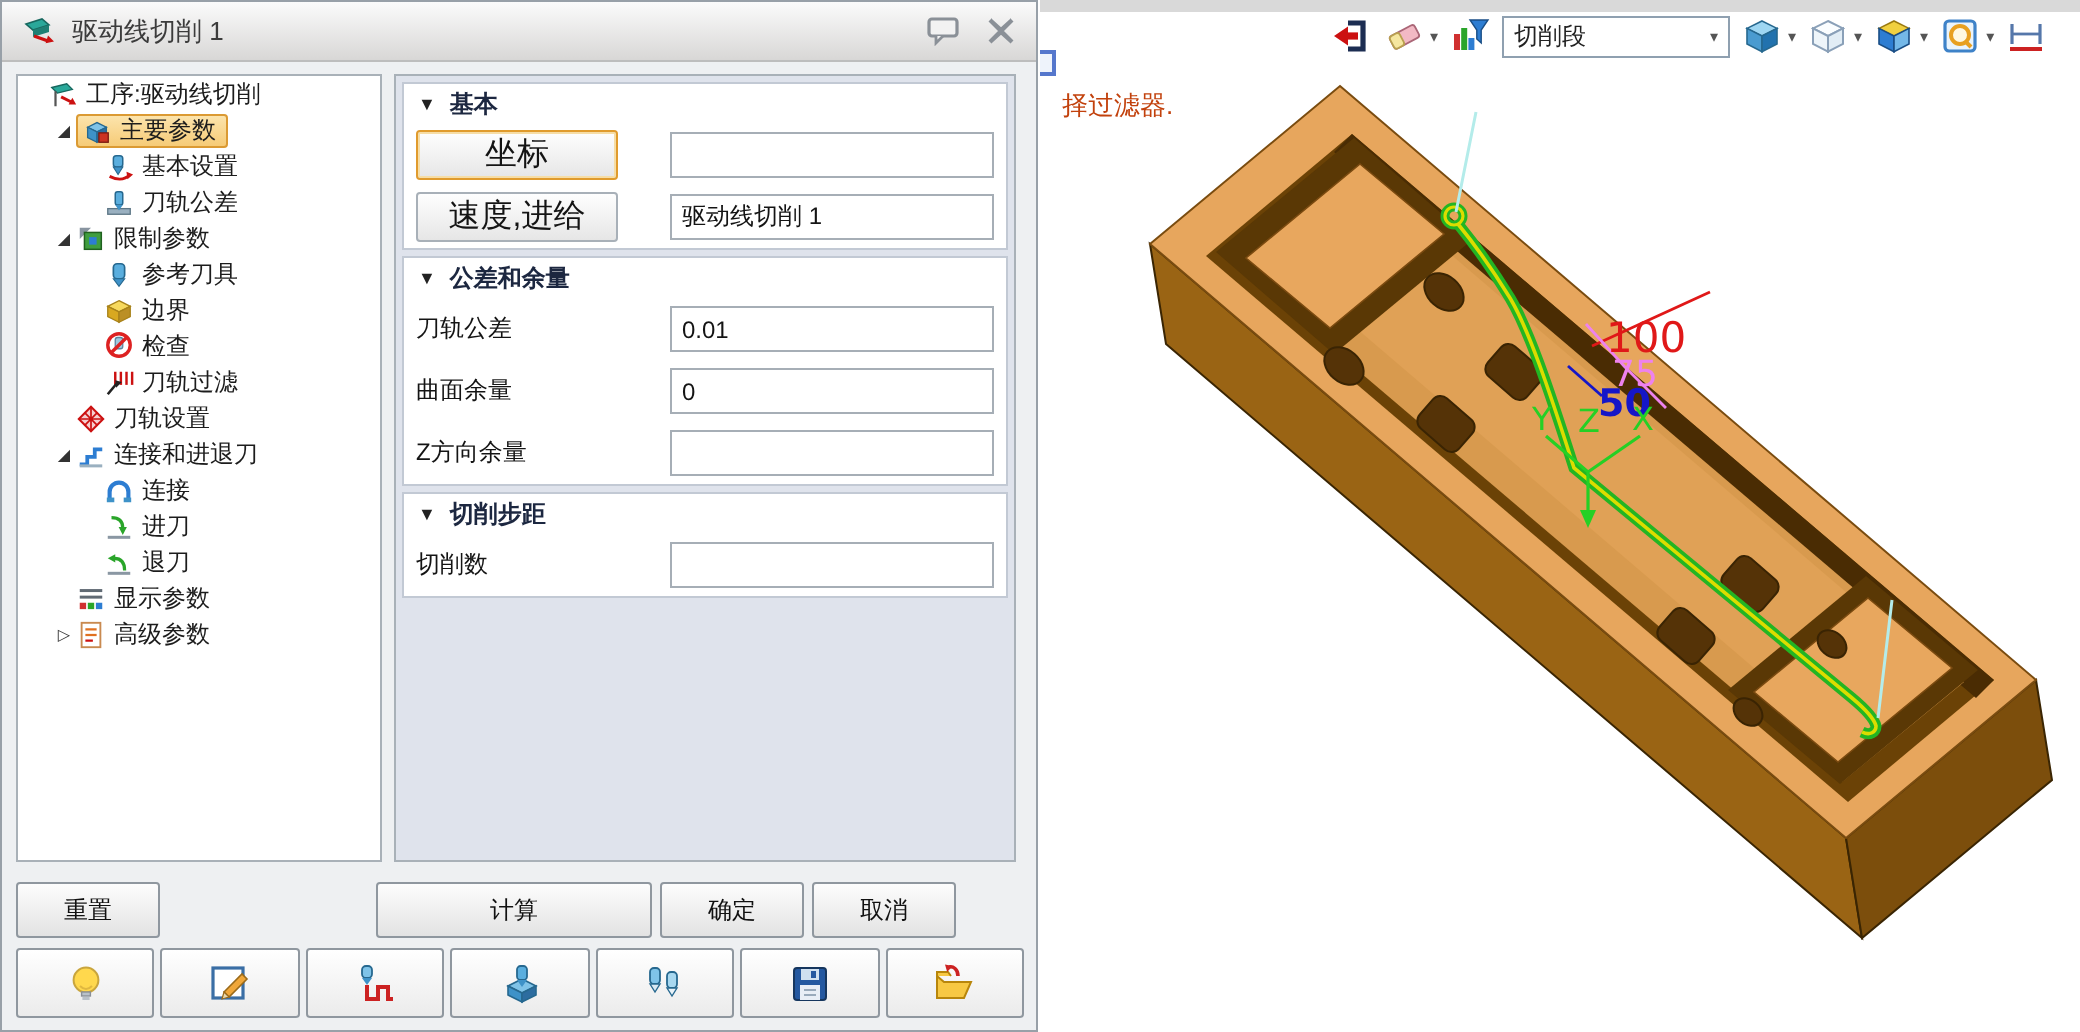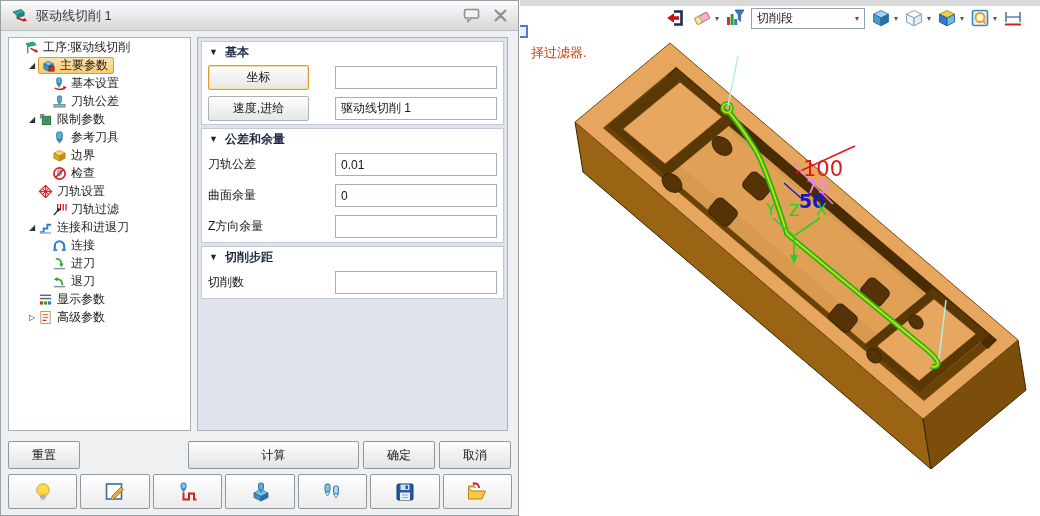--- a/index.html
+++ b/index.html
@@ -18,21 +18,21 @@
   .tr-ic { width:16px; height:15px; flex:none; display:flex; align-items:center; }
   .tr-label { padding:0 3px; }
   .tr-sel { display:flex; align-items:center; height:17px; background:linear-gradient(#fce4ac,#f6cb77); border:1px solid #db9a33; border-radius:2px; padding:0 2px; }
 
   .params { position:absolute; left:196px; top:36px; width:311px; height:394px; background:#dfe3ec; border:1px solid #a9b1b8; padding:3px; }
   .group { background:#fff; border:1px solid #c2c9d4; margin-bottom:3px; }
   .ghead { height:20px; display:flex; align-items:center; font-size:12px; font-weight:bold; color:#1c2740; padding:0 7px; }
   .gtri { font-size:9px; margin-right:7px; color:#222; }
   .grow { display:flex; align-items:center; justify-content:space-between; height:31px; padding:0 6px; }
   .glabel { font-size:12px; color:#141414; }
-  .gbtn { width:101px; height:25px; font-size:12px; color:#141414; border:1px solid #a8b0b8; border-radius:2px; background:linear-gradient(#fefefe,#e6e6e6); cursor:pointer; }
+  .gbtn { width:101px; height:25px; font-size:16px; color:#141414; border:1px solid #a8b0b8; border-radius:2px; background:linear-gradient(#fefefe,#e6e6e6); cursor:pointer; }
   .gbtn.focus { border:1px solid #e09b2d; box-shadow:inset 0 0 0 1px #f6dda6; }
   .ginput { width:162px; height:23px; border:1px solid #a6aeb6; font-size:12px; padding:0 5px; background:#fff; color:#141414; }
 
   .footer { position:absolute; left:7px; top:440px; width:504px; display:flex; }
   .fbtn { height:28px; border:1px solid #8f979f; background:linear-gradient(#fdfdfd,#e3e3e3); font-size:12px; color:#111; border-radius:2px; cursor:pointer; }
   .iconrow { position:absolute; left:7px; top:473px; width:504px; display:flex; gap:3px; }
   .ibtn { flex:1; height:35px; border:1px solid #8f979f; background:linear-gradient(#ffffff,#ebebeb); display:flex; align-items:center; justify-content:center; border-radius:2px; cursor:pointer; }
 
   
   .viewport { position:absolute; left:520px; top:0; width:520px; height:516px; background:#fff; overflow:hidden; }
@@ -180,45 +180,31 @@
                   <polygon points="2,5.5 8,8.5 8,14 2,11" fill="#d8a820" stroke="#a8821a" stroke-width="0.7"></polygon>
                   <polygon points="14,5.5 8,8.5 8,14 14,11" fill="#bb8f25" stroke="#a8821a" stroke-width="0.7"></polygon>
                 </svg>
               </span>
             </span>
             <span class="tr-label">边界</span>
           </span>
         </div>
         <div class="tree-row" style="padding-left: 31px;">
           <span class="tr-arrow"></span>
-          <span style="display: flex; align-items: center;">
+          <span style="display: flex; ">
             <span class="tr-ic">
               <span style="display: flex; align-items: center;">
                 <svg width="15" height="15" viewBox="0 0 16 16">
                   <rect x="6" y="4" width="4" height="6" rx="1.2" fill="#9fc8de" stroke="#5d86a0" stroke-width="0.7"></rect>
                   <circle cx="8" cy="8" r="6" stroke="#d22" stroke-width="1.8" fill="none"></circle>
                   <line x1="3.7" y1="12.3" x2="12.3" y2="3.7" stroke="#d22" stroke-width="1.8"></line>
                 </svg>
               </span>
             </span>
             <span class="tr-label">检查</span>
-          </span>
-        </div>
-        <div class="tree-row" style="padding-left: 17px;">
-          <span class="tr-arrow"></span>
-          <span style="display: flex; align-items: center;">
-            <span class="tr-ic">
-              <span style="display: flex; align-items: center;">
-                <svg width="15" height="15" viewBox="0 0 16 16">
-                  <polygon points="8,1.5 14.5,8 8,14.5 1.5,8" fill="#f6cfd0" stroke="#c11" stroke-width="1.1"></polygon>
-                  <path d="M4.5,4.5 L11.5,11.5 M11.5,4.5 L4.5,11.5 M8,1.5 L8,14.5 M1.5,8 L14.5,8" stroke="#c11" stroke-width="0.9"></path>
-                </svg>
-              </span>
-            </span>
-            <span class="tr-label">刀轨设置</span>
           </span>
         </div>
         <div class="tree-row" style="padding-left: 31px;">
           <span class="tr-arrow"></span>
           <span style="display: flex; align-items: center;">
             <span class="tr-ic">
               <span style="display: flex; align-items: center;">
                 <svg width="15" height="15" viewBox="0 0 16 16">
                   <g stroke="#c11" stroke-width="1.3">
                     <line x1="6" y1="2" x2="6" y2="9"></line>
@@ -228,20 +214,34 @@
                   </g>
                   <path d="M2 14 L7 8" stroke="#222" stroke-width="1.4"></path>
                   <polygon points="6,6.5 9.5,7.5 6.5,10.5" fill="#222"></polygon>
                 </svg>
               </span>
             </span>
             <span class="tr-label">刀轨过滤</span>
           </span>
         </div>
         <div class="tree-row" style="padding-left: 17px;">
+          <span class="tr-arrow"></span>
+          <span style="display: flex; align-items: center;">
+            <span class="tr-ic">
+              <span style="display: flex; align-items: center;">
+                <svg width="15" height="15" viewBox="0 0 16 16">
+                  <polygon points="8,1.5 14.5,8 8,14.5 1.5,8" fill="#f6cfd0" stroke="#c11" stroke-width="1.1"></polygon>
+                  <path d="M4.5,4.5 L11.5,11.5 M11.5,4.5 L4.5,11.5 M8,1.5 L8,14.5 M1.5,8 L14.5,8" stroke="#c11" stroke-width="0.9"></path>
+                </svg>
+              </span>
+            </span>
+            <span class="tr-label">刀轨设置</span>
+          </span>
+        </div>
+        <div class="tree-row" style="padding-left: 17px;">
           <span class="tr-arrow">◢</span>
           <span style="display: flex; align-items: center; font-family: Liberation Mono, monospace;">
             <span class="tr-ic">
               <span style="display: flex; align-items: center;">
                 <svg width="15" height="15" viewBox="0 0 16 16">
                   <path d="M2,13 h4 v-4 h4 v-4 h4" stroke="#2d7dd2" stroke-width="2" fill="none"></path>
                   <rect x="2" y="13" width="12" height="1.6" fill="#9ab0c0"></rect>
                 </svg>
               </span>
             </span>
@@ -368,21 +368,21 @@
           </div>
           <div class="grow">
             <span class="glabel">切削数</span>
             <input class="ginput" type="text" value="" style="">
           </div>
         </div>
       </div>
 
     <div class="footer" id="footer">
         <button class="fbtn" style="width: 72px;">重置</button>
-        <button class="fbtn" style="width: 171px; margin-left: 108px;">计算</button>
+        <button class="fbtn" style="width: 138px; margin-left: 108px;">计算</button>
         <button class="fbtn" style="width: 72px; margin-left: 4px;">确定</button>
         <button class="fbtn" style="width: 72px; margin-left: 4px;">取消</button>
       </div>
 
     <div class="iconrow" id="iconrow">
         <button class="ibtn">
           <span style="display: flex; align-items: center;">
             <svg width="24" height="24" viewBox="0 0 24 24">
               <circle cx="12" cy="10" r="6.2" fill="#ffd84d" stroke="#c9a53d" stroke-width="1"></circle>
               <path d="M9 13 Q12 16 15 13" stroke="#e0b840" fill="none"></path>

